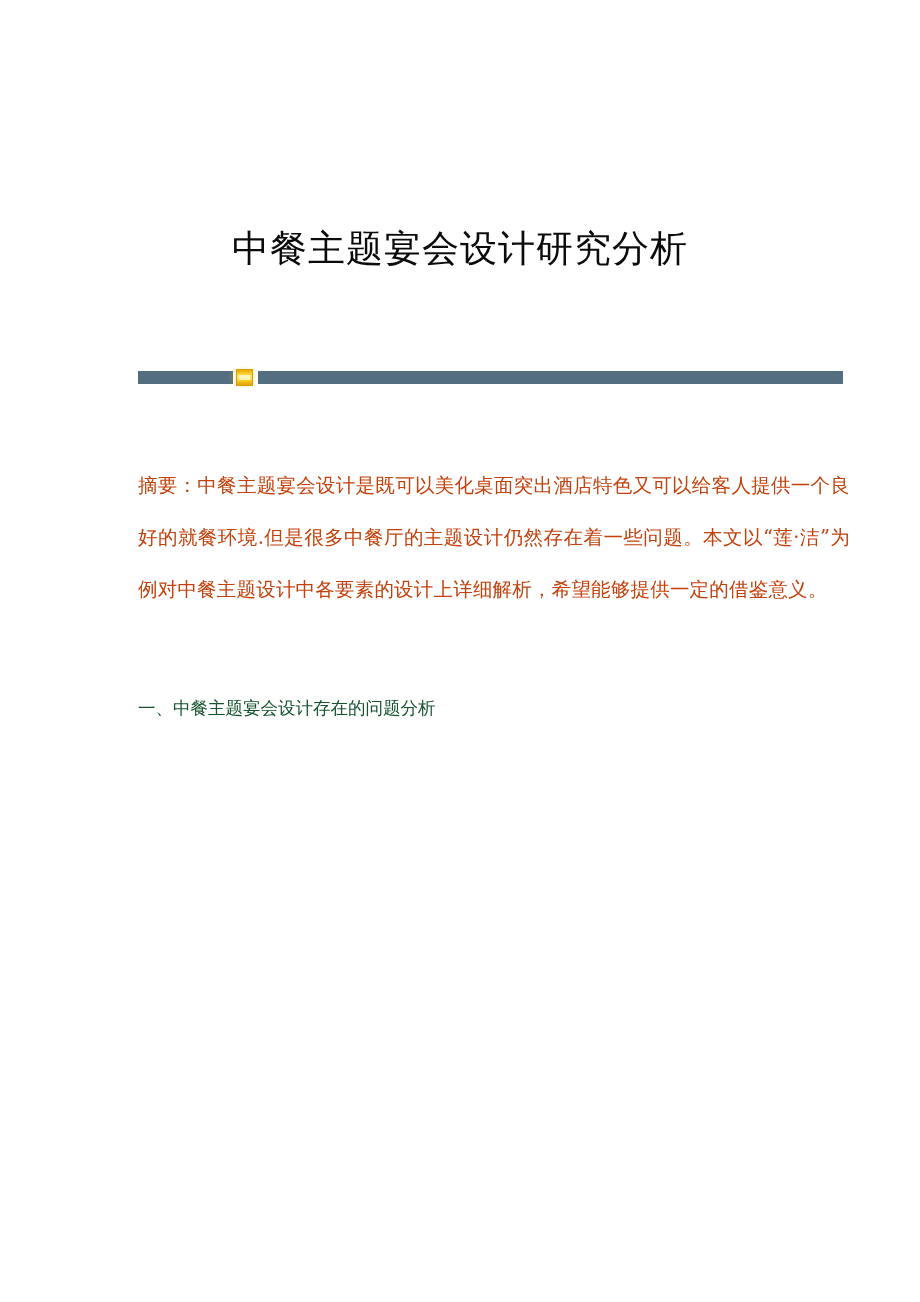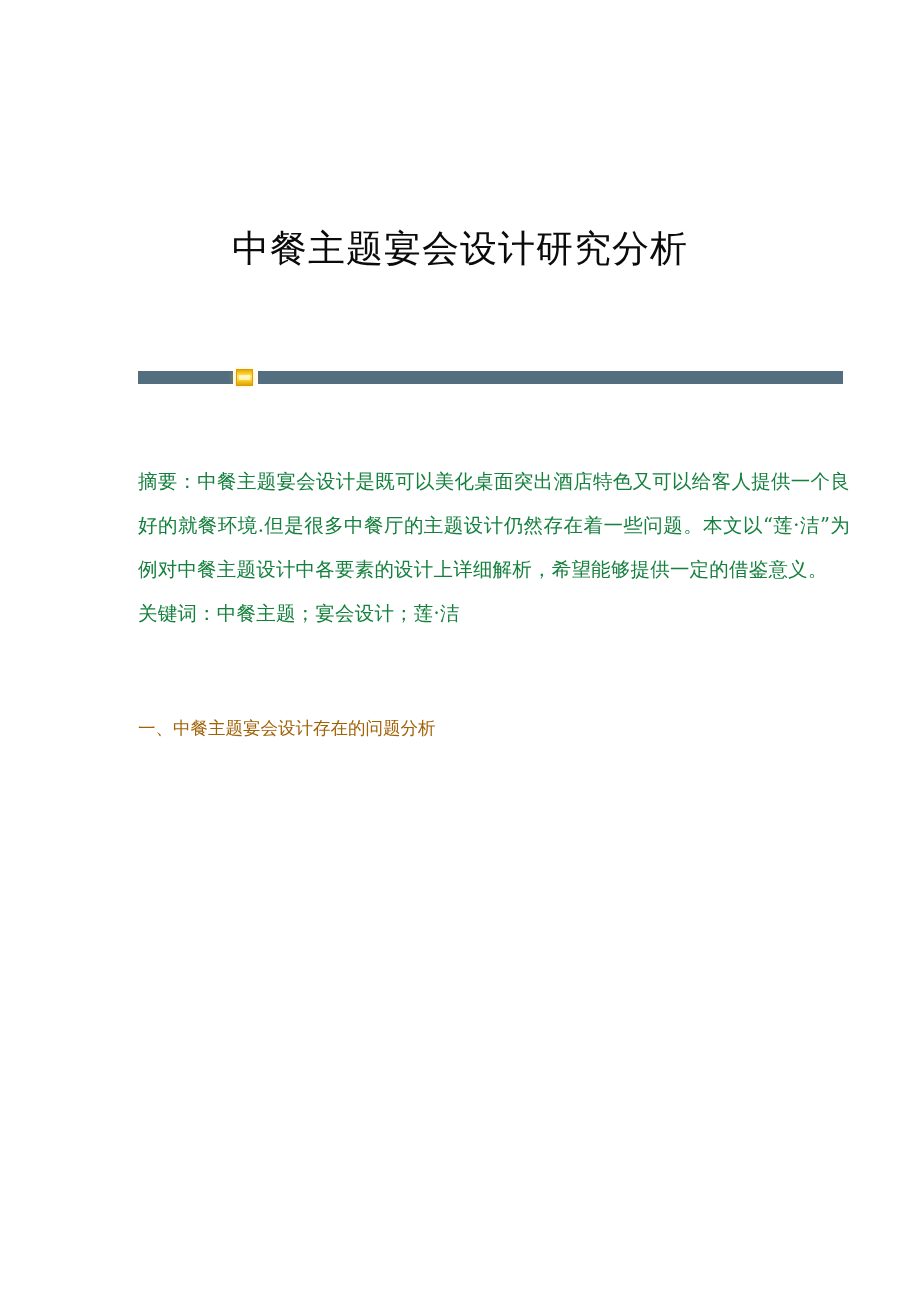--- a/index.html
+++ b/index.html
@@ -110,22 +110,22 @@
   .content {
     position: absolute;
     left: 138px;
     top: 460px;
     width: 712px;
   }
 
   .para {
     margin: 0;
     font-size: 19.5px;
-    line-height: 44px;
-    color: #15803d;
+    line-height: 52px;
+    color: #c2410c;
     text-align: justify;
     text-justify: inter-ideograph;
     font-family: "DejaVu Serif", "Liberation Serif", serif;
     letter-spacing: 0.2px;
   }
 
   .para.meta {
     white-space: nowrap;
   }
 
@@ -135,21 +135,21 @@
   }
 
   .gap-block {
     height: 62px;
   }
 
   .heading {
     margin: 0;
     font-size: 17.5px;
     line-height: 60px;
-    color: #a16207;
+    color: #14532d;
     font-family: "DejaVu Serif", "Liberation Serif", serif;
     white-space: nowrap;
   }
 
   .heading.sub {
     line-height: 62px;
   }
 </style>
 </head>
 <body>
@@ -162,21 +162,20 @@
     <div class="seg seg-left"></div>
     <div class="gem-glow"></div>
     <div class="gem"></div>
     <div class="seg seg-right"></div>
   </div>
 
   <div class="content">
 
     <p class="para">摘要：中餐主题宴会设计是既可以美化桌面突出酒店特色又可以给客人提供一个良好的就餐环境.但是很多中餐厅的主题设计仍然存在着一些问题。本文以“莲·洁”为例对中餐主题设计中各要素的设计上详细解析，希望能够提供一定的借鉴意义。</p>
 
-    <p class="para meta">关键词：中餐主题；宴会设计；莲·洁</p>
 
 
 
     <div class="gap-block"></div>
 
     <p class="heading">一、中餐主题宴会设计存在的问题分析</p>
 
 
   </div>
 

